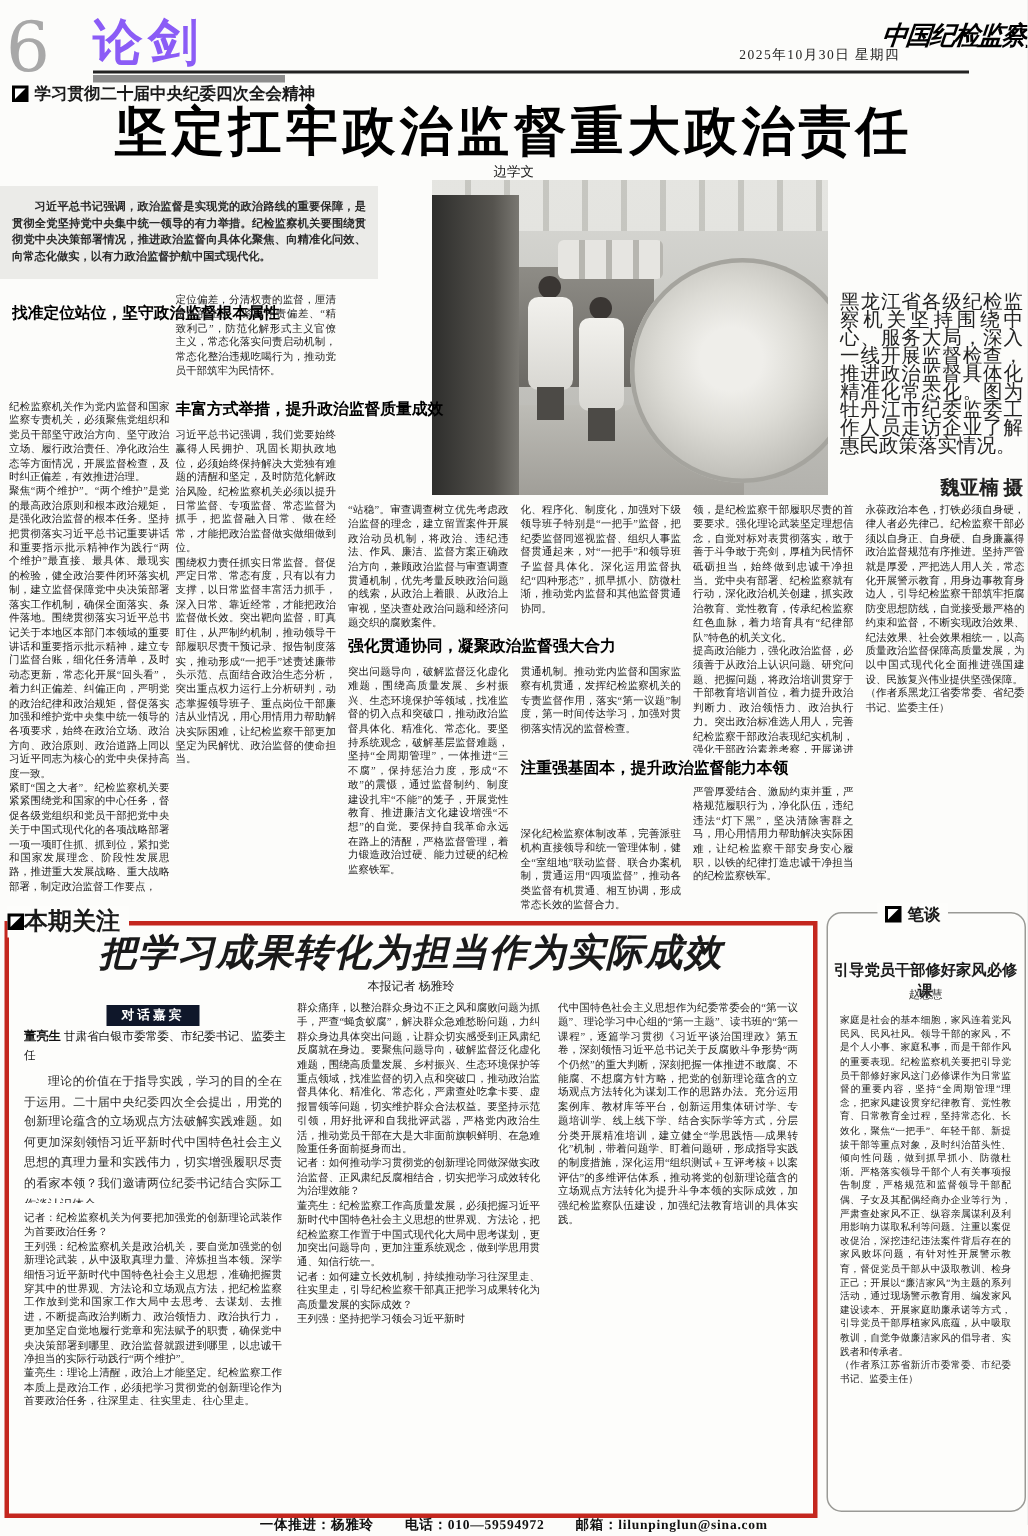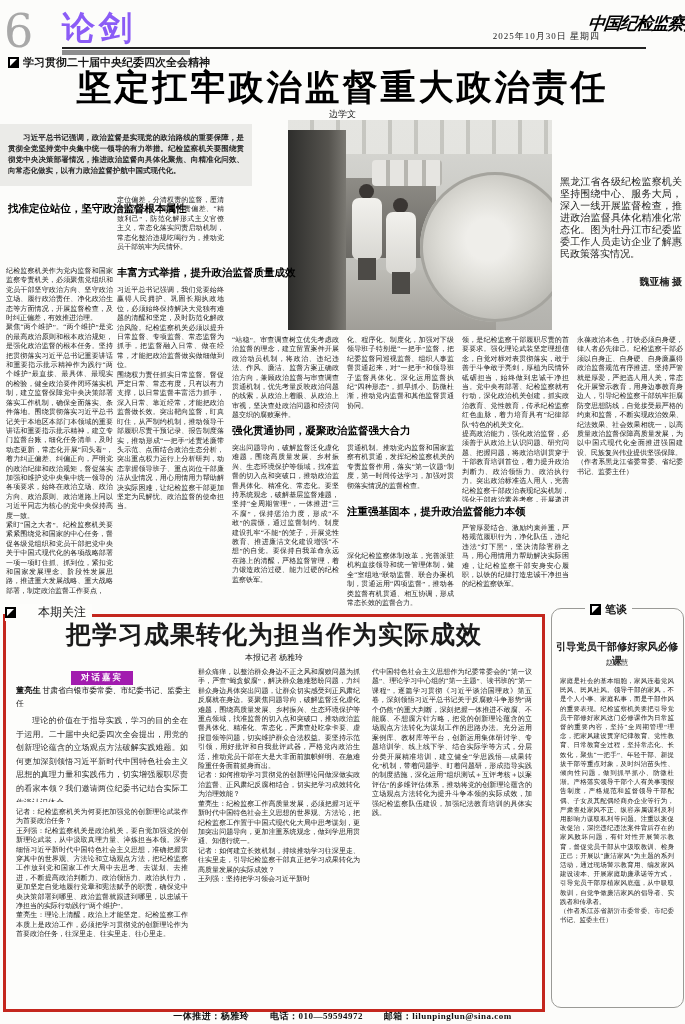--- a/index.html
+++ b/index.html
@@ -42,34 +42,34 @@
         background:radial-gradient(circle at 45% 45%,#efeeea 0 18%,#dddcd6 40%,#b9b8b2 75%,#8f8e88 100%);
         box-shadow:inset 0 0 0 3px #a5a49e;}
   .ph-rolls{position:absolute;right:110px;top:40px;width:70px;height:26px;
         background:repeating-linear-gradient(90deg,#e6e5e1 0 14px,#b7b6b0 14px 18px);border-radius:4px;}
   .person{position:absolute;width:34px;height:96px;}
   .person .head{position:absolute;left:9px;top:0;width:15px;height:15px;border-radius:50%;background:#3a3633;}
   .person .body{position:absolute;left:2px;top:14px;width:30px;height:62px;border-radius:7px;
         background:linear-gradient(180deg,#f2f1ed,#d8d7d2);}
   .person .legs{position:absolute;left:8px;top:74px;width:18px;height:22px;background:#4c4a46;}
   
-  .caption{left:560px;top:176px;width:122px;font-size:10px;line-height:12px;text-align:justify;
+  .caption{left:560px;top:195px;width:122px;font-size:13px;line-height:12px;text-align:justify;
         word-break:break-all;color:#222;}
   .credit{text-align:right;font-weight:bold;margin-top:16px;}
   
   .bodytext{font-size:7px;line-height:9.4px;text-align:justify;word-break:break-all;
         white-space:pre-line;color:#1c1c1c;overflow:hidden;}
   .subhead{font-size:10.5px;font-weight:900;color:#000;white-space:nowrap;overflow:hidden;}
   
   .focus-box{left:3px;top:614px;width:536px;height:392px;border:3px solid #c4271e;background:#fdfdfb;}
-  .focus-label{left:5px;top:604px;background:#fdfdfb;padding:0 6px 0 0;font-size:12px;font-weight:normal;
-        display:flex;align-items:center;gap:22px;z-index:3;}
-  .focus-headline{left:3px;top:618px;width:542px;text-align:center;font-size:25px;font-weight:900;letter-spacing:1px;}
+  .focus-label{left:5px;top:604px;background:#fdfdfb;padding:0 6px 0 0;font-size:16px;font-weight:bold;
+        display:flex;align-items:center;gap:0;z-index:3;}
+  .focus-headline{left:3px;top:618px;width:542px;text-align:center;font-size:25px;font-weight:900;letter-spacing:1px;font-style:italic;}
   .focus-byline{left:3px;top:652px;width:542px;text-align:center;font-size:8px;color:#222;}
-  .guest-label{display:inline-block;background:#a21caf;color:#fff;font-size:8.5px;font-weight:bold;
+  .guest-label{display:inline-block;background:#0f172a;color:#fff;font-size:8.5px;font-weight:bold;
         padding:1px 10px;letter-spacing:2px;}
   .guest-line{font-size:7.8px;line-height:13px;color:#111;}
   .guest-line b{font-size:8.2px;}
   .focus-intro{font-size:8px;line-height:13.6px;text-align:justify;word-break:break-all;color:#2b2b2b;
         text-indent:2em;overflow:hidden;}
   
   .essay-box{left:551px;top:608px;width:131px;height:398px;border:1px solid #9a9a96;border-radius:10px;background:#fdfdfb;}
   .essay-label{left:585px;top:602px;background:#fdfdfb;padding:0 5px;font-size:11px;font-weight:bold;
         display:flex;align-items:center;gap:4px;z-index:3;}
   .essay-headline{left:553px;top:640px;width:128px;text-align:center;font-size:10.2px;font-weight:900;}

